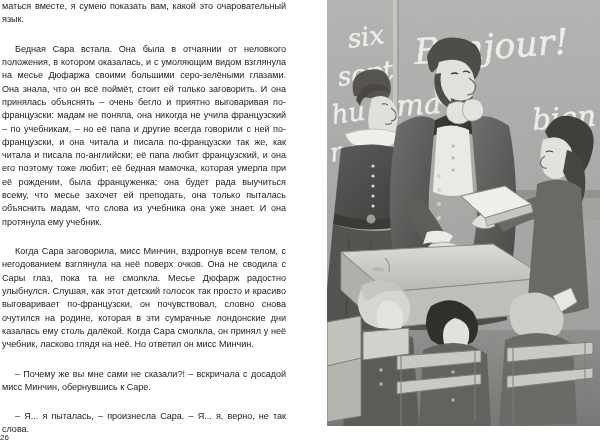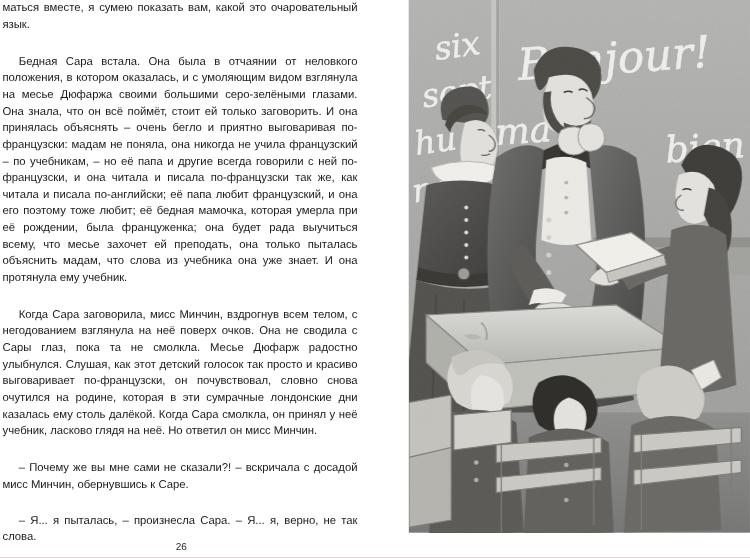--- a/index.html
+++ b/index.html
@@ -10,21 +10,21 @@
   body {
     width: 600px;
     height: 446px;
     overflow: hidden;
     font-family: "Liberation Sans", sans-serif;
   }
   #page-spread {
     position: relative;
     width: 600px;
     height: 446px;
-    background: #7f1d1d;
+    background: #a21caf;
   }
 
   
   #text-page {
     position: absolute;
     left: 0;
     top: 0;
     width: 300px;
     height: 446px;
     background: #ffffff;
@@ -53,21 +53,20 @@
     margin-top: 16px;
   }
   #body-text p.cont {
     text-indent: 0;
   }
   #page-number {
     position: absolute;
     left: 0;
     top: 433px;
     width: 290px;
-    text-align: center;
     font-family: "Liberation Sans", sans-serif;
     font-size: 8px;
     color: #2a2a2a;
   }
 
   
   #illustration-page {
     position: absolute;
     left: 300px;
     top: 0;

